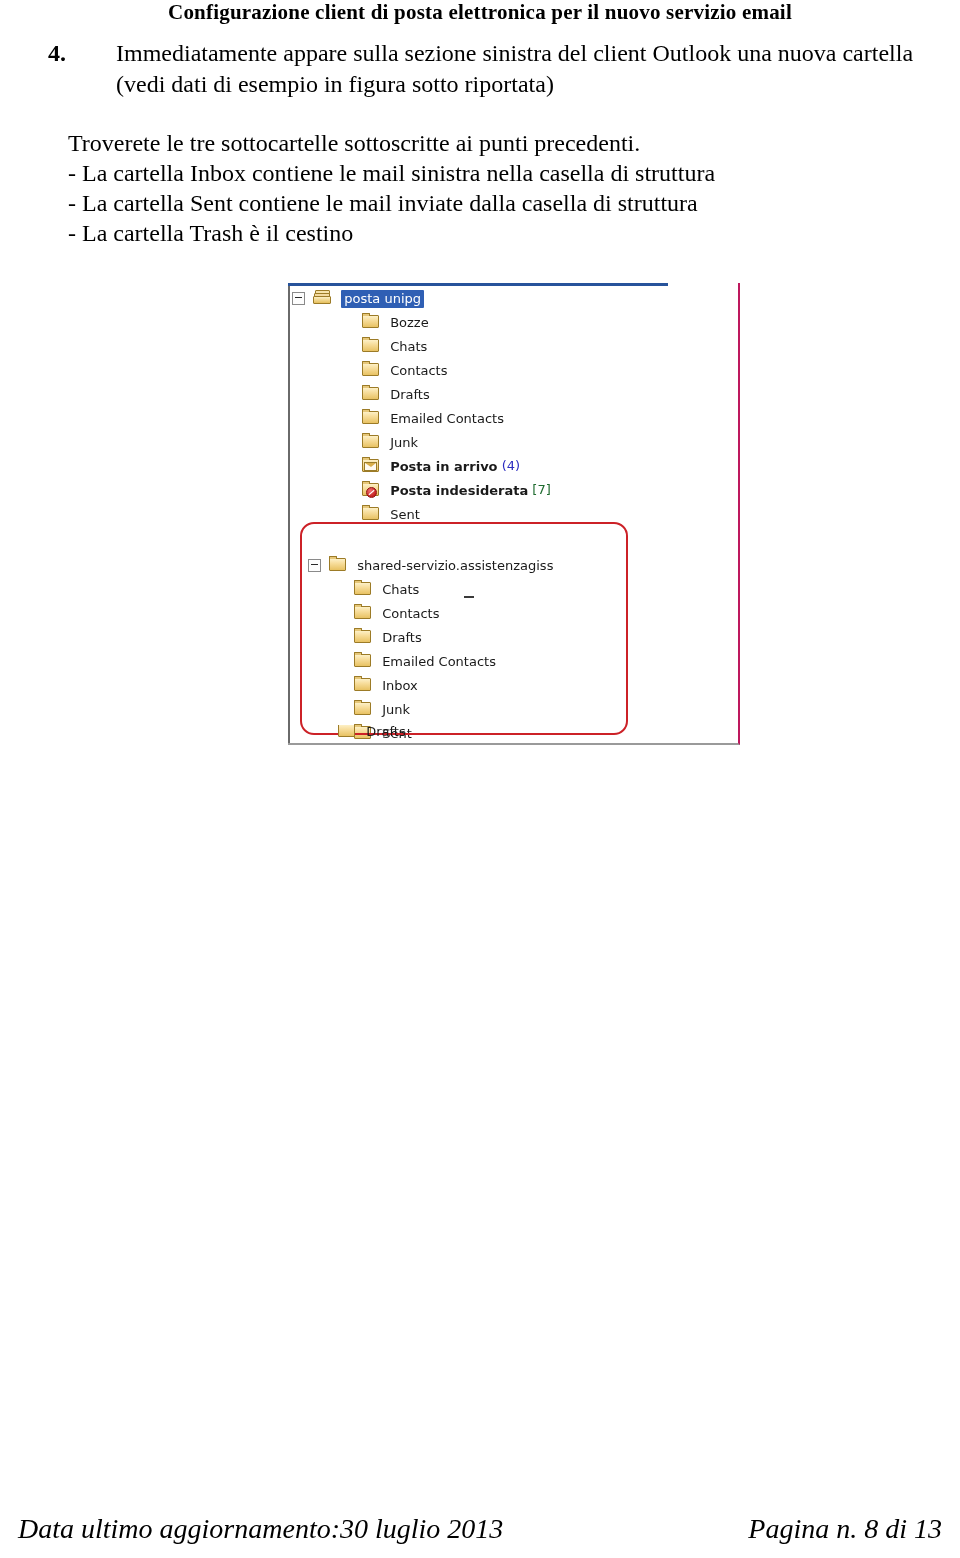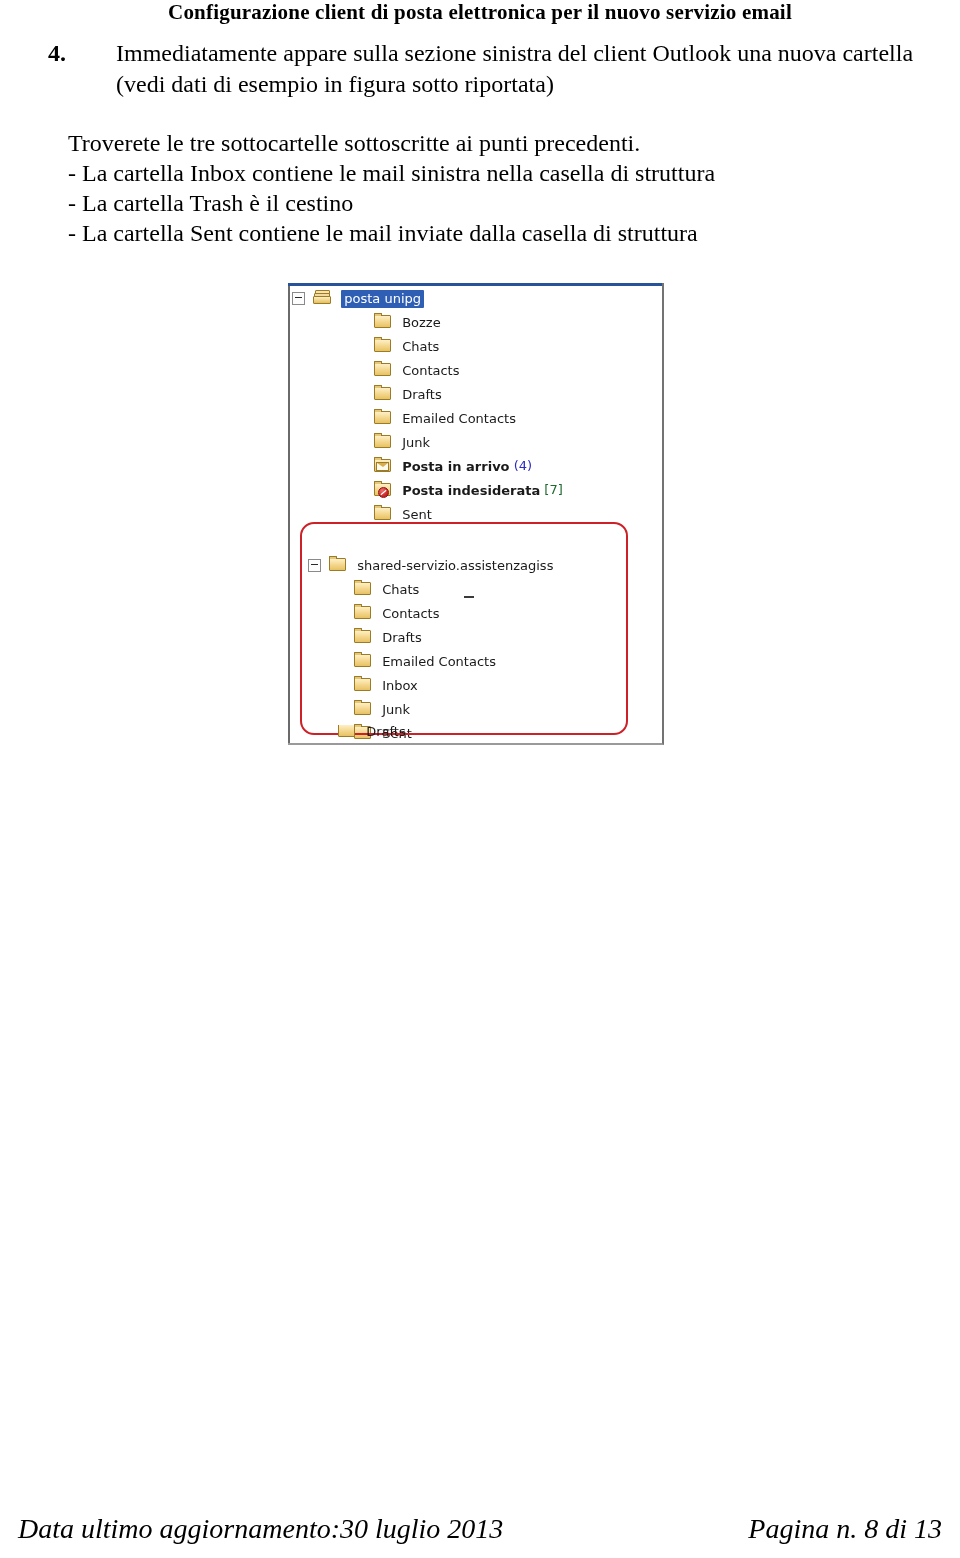--- a/index.html
+++ b/index.html
@@ -68,24 +68,24 @@
     font-size: 24px;
     line-height: 30px;
   }
   .plain-lines .line { display: block; white-space: pre; }
 
   
   .figure {
     position: absolute;
     left: 288px;
     top: 283px;
-    width: 376px;
+    width: 452px;
     height: 462px;
     background: #ffffff;
-    border-right: 2px solid #737373;
+    border-right: 2px solid #be185d;
     border-bottom: 2px solid #9a9a9a;
     box-sizing: border-box;
     overflow: hidden;
   }
   .figure-topbar {
     position: absolute;
     left: 0; top: 0;
     width: 380px;
     height: 3px;
     background: #27539b;
@@ -220,21 +220,21 @@
     background: #2f5fb4;
     color: #ffffff;
     padding: 1px 3px 2px 3px;
     border-radius: 1px;
   }
   .label.bold { font-weight: bold; }
   .count-new   { color: #2b2bc0; font-weight: normal; }
   .count-junk  { color: #1f6b2f; font-weight: normal; }
 
   .indent-0 { padding-left: 2px; }
-  .indent-1 { padding-left: 48px; margin-left: 36px; }
+  .indent-1 { padding-left: 72px; }
   .indent-2 { padding-left: 18px; margin-top: 27px; }
   .indent-3 { padding-left: 64px; }
 
   
   .red-box {
     position: absolute;
     left: 12px;
     top: 239px;
     width: 324px;
     height: 209px;
@@ -293,22 +293,22 @@
     <span class="para">
       <span class="l1">Immediatamente appare sulla sezione sinistra del client Outlook una nuova cartella</span>
       <span class="l2">(vedi dati di esempio in figura sotto riportata)</span>
     </span>
   </div>
 </div>
 
 <div class="plain-lines">
   <span class="line">Troverete le tre sottocartelle sottoscritte ai punti precedenti.</span>
   <span class="line">- La cartella Inbox contiene le mail sinistra nella casella di struttura</span>
+  <span class="line">- La cartella Sent contiene le mail inviate dalla casella di struttura</span>
   <span class="line">- La cartella Trash è il cestino</span>
-  <span class="line">- La cartella Sent contiene le mail inviate dalla casella di struttura</span>
 </div>
 
 <div class="figure">
   <div class="figure-topbar"></div>
   <div class="figure-leftrule"></div>
 
   <div class="tree">
 
     <div class="node indent-0">
       <span class="twisty"></span>

